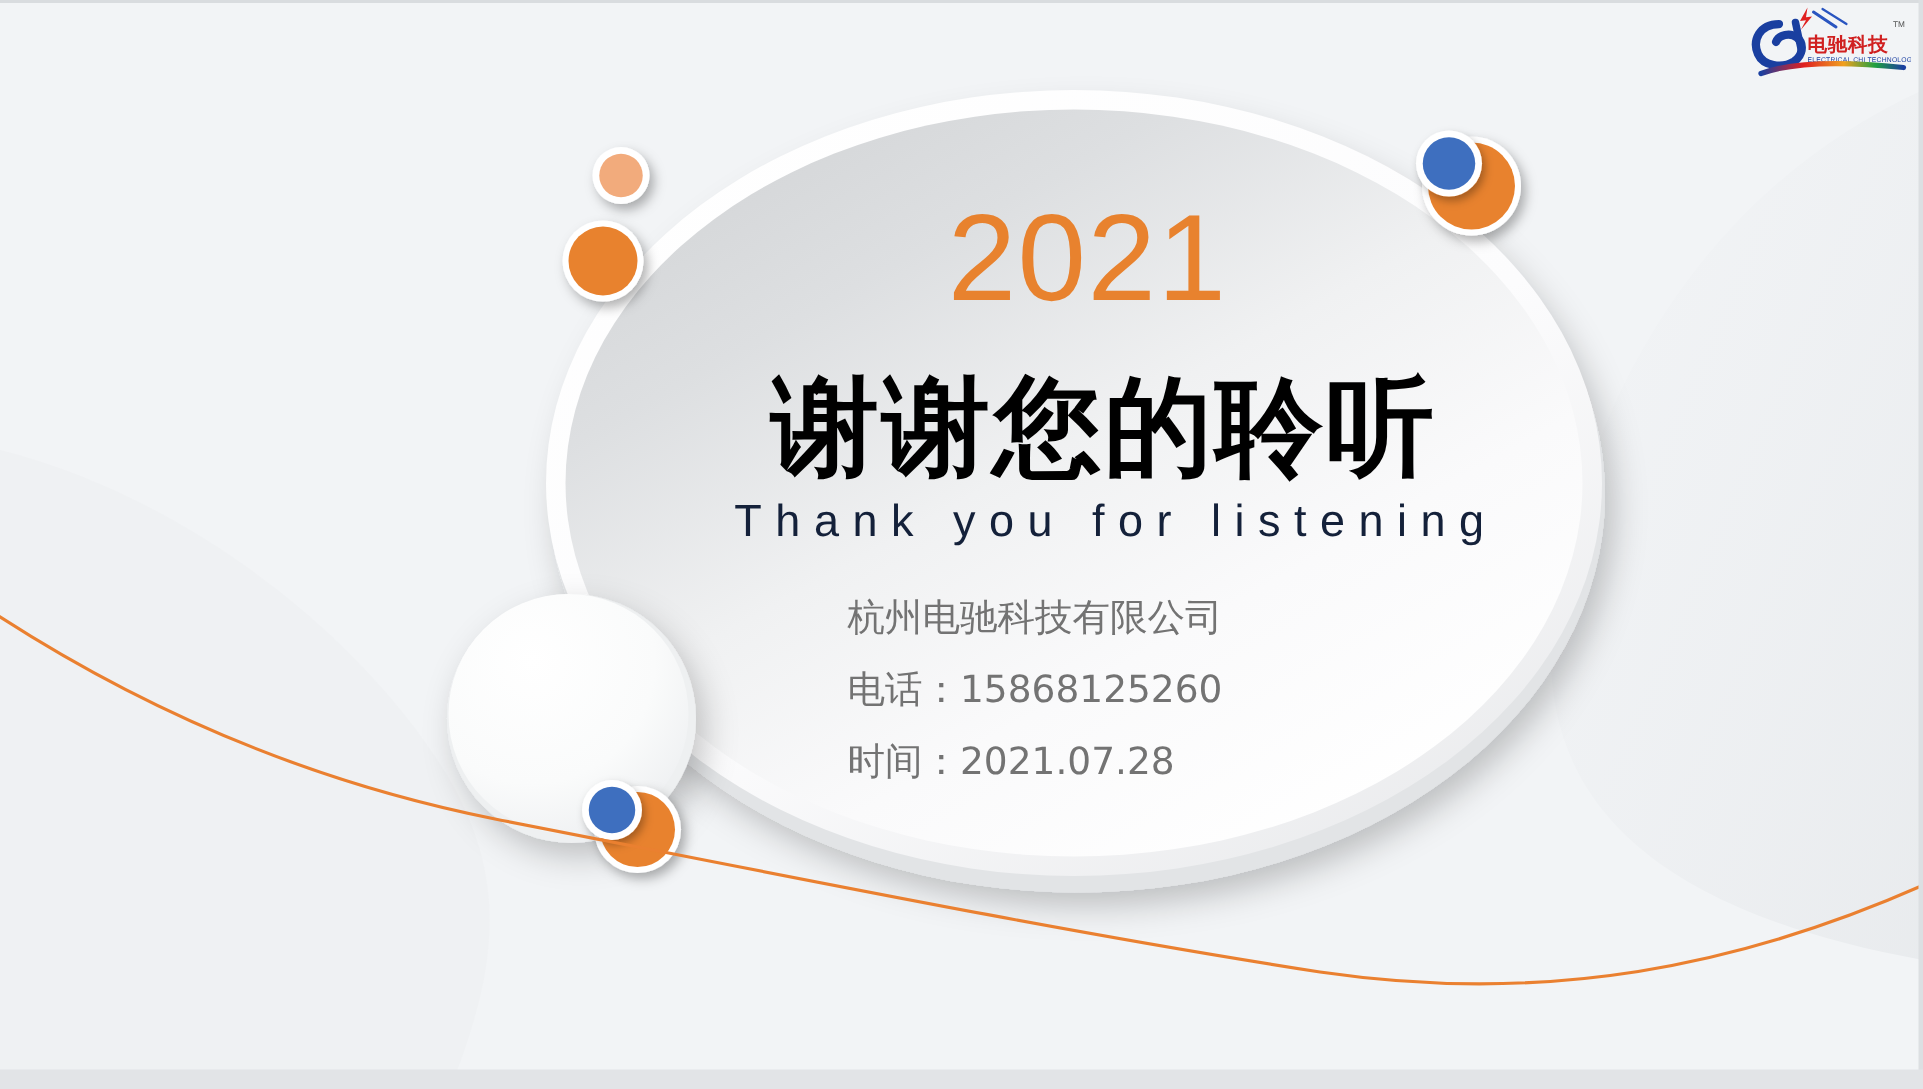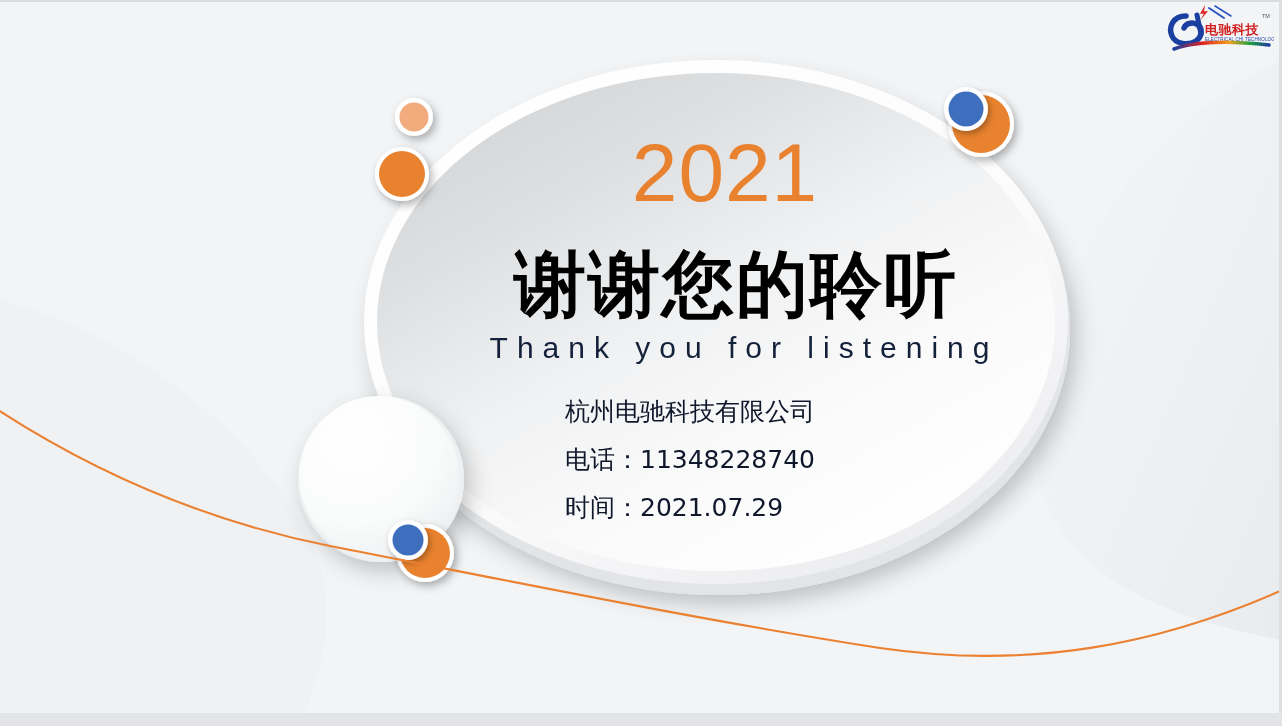--- a/index.html
+++ b/index.html
@@ -95,21 +95,21 @@
 
   .contact {
     position: absolute;
     left: 565px;
     top: 388px;
     width: 520px;
   }
   .contact-line {
     font-size: 25px;
     line-height: 48px;
-    color: #0f172a;
+    color: #737373;
     font-family: "DejaVu Sans", "Liberation Sans", sans-serif;
     white-space: nowrap;
   }
 
   
   .logo {
     position: absolute;
     right: 8px;
     top: 3px;
     width: 108px;
@@ -198,22 +198,22 @@
   <div class="content">
 
     <div class="year">2021</div>
 
     <div class="headline-cn">谢谢您的聆听</div>
 
     <div class="headline-en">Thank you for listening</div>
 
     <div class="contact">
       <div class="contact-line">杭州电驰科技有限公司</div>
-      <div class="contact-line">电话：11348228740</div>
-      <div class="contact-line">时间：2021.07.29</div>
+      <div class="contact-line">电话：15868125260</div>
+      <div class="contact-line">时间：2021.07.28</div>
     </div>
   </div>
 
   <svg class="logo" viewBox="0 0 216 100">
     <defs>
       <linearGradient id="swooshGrad" x1="0" y1="0" x2="1" y2="0">
         <stop offset="0%" stop-color="#1a3fa0"></stop>
         <stop offset="30%" stop-color="#e02020"></stop>
         <stop offset="58%" stop-color="#f0a020"></stop>
         <stop offset="80%" stop-color="#20a040"></stop>

